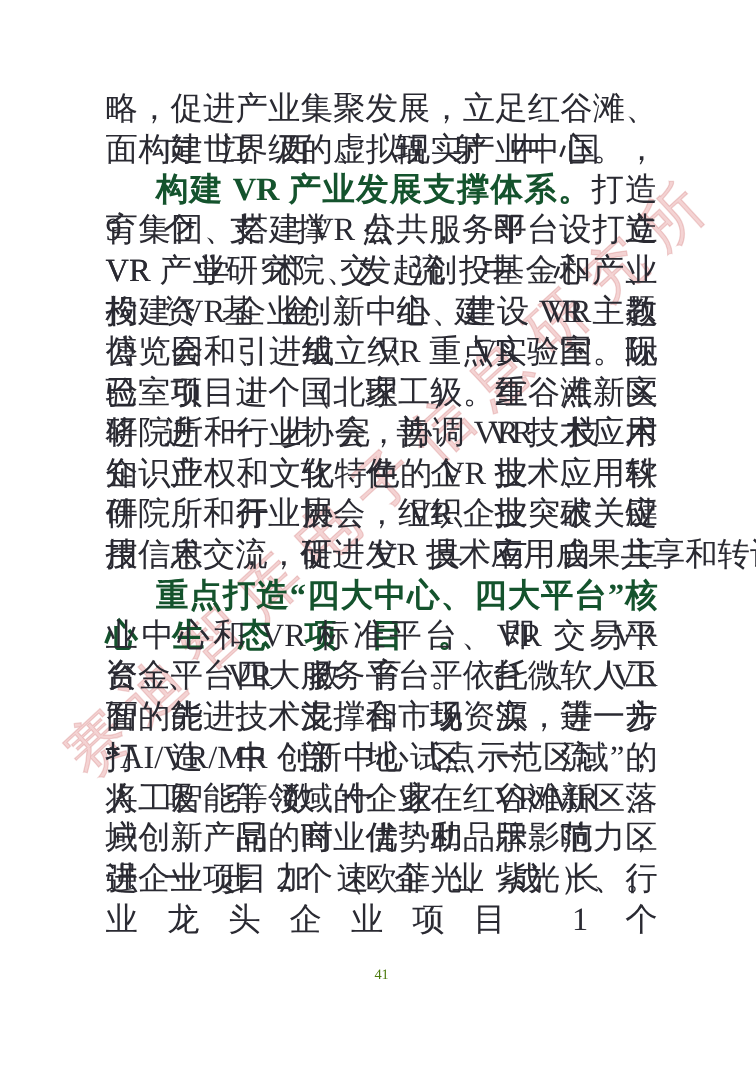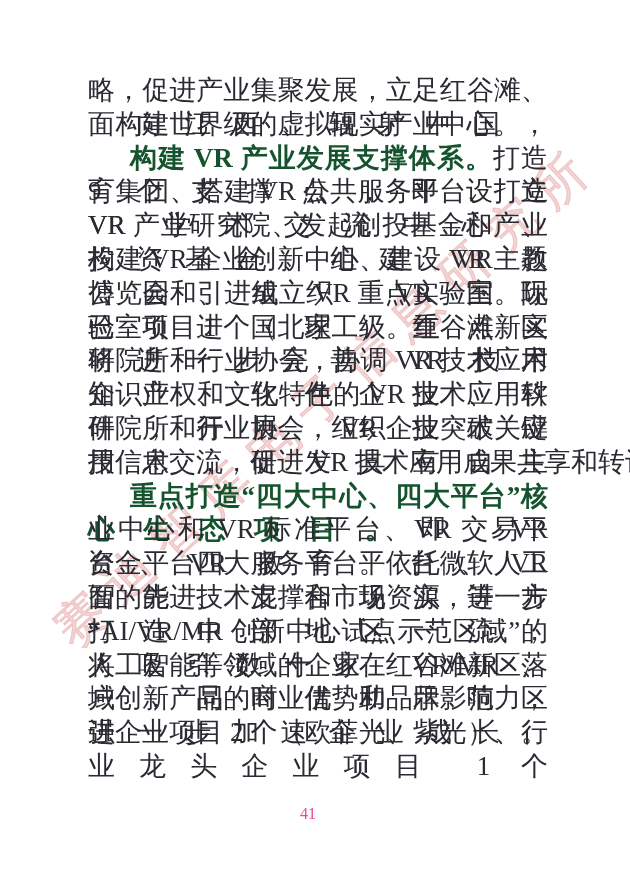--- a/index.html
+++ b/index.html
@@ -51,25 +51,25 @@
   }
   .line.ind{
     text-indent:42px;
   }
   .b{
     font-weight:bold;
     color:#14532d;
   }
   .page-number{
     position:absolute;
-    left:78px;top:805px;
+    left:88px;top:805px;
     width:460px;
     text-align:center;
-    font-size:16px;
-    color:#ec4899;
+    font-size:12px;
+    color:#4d7c0f;
     z-index:2;
   }
 </style>
 </head>
 <body>
 
 <div class="page">
 
   <div class="watermark">赛迪智库电子信息研究所</div>
 

